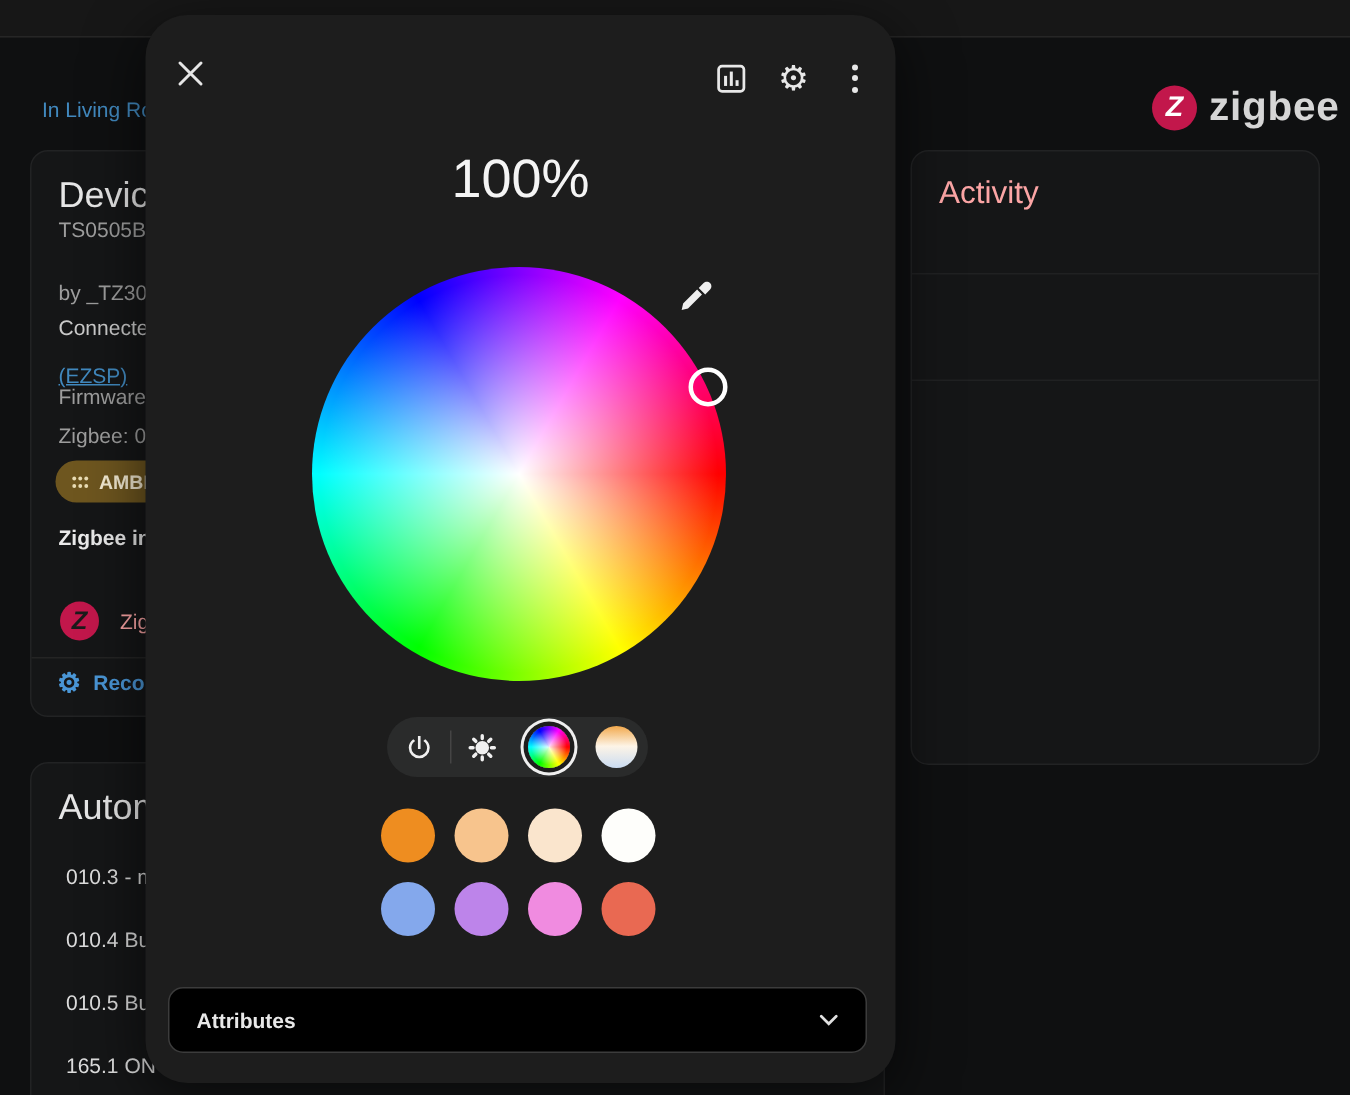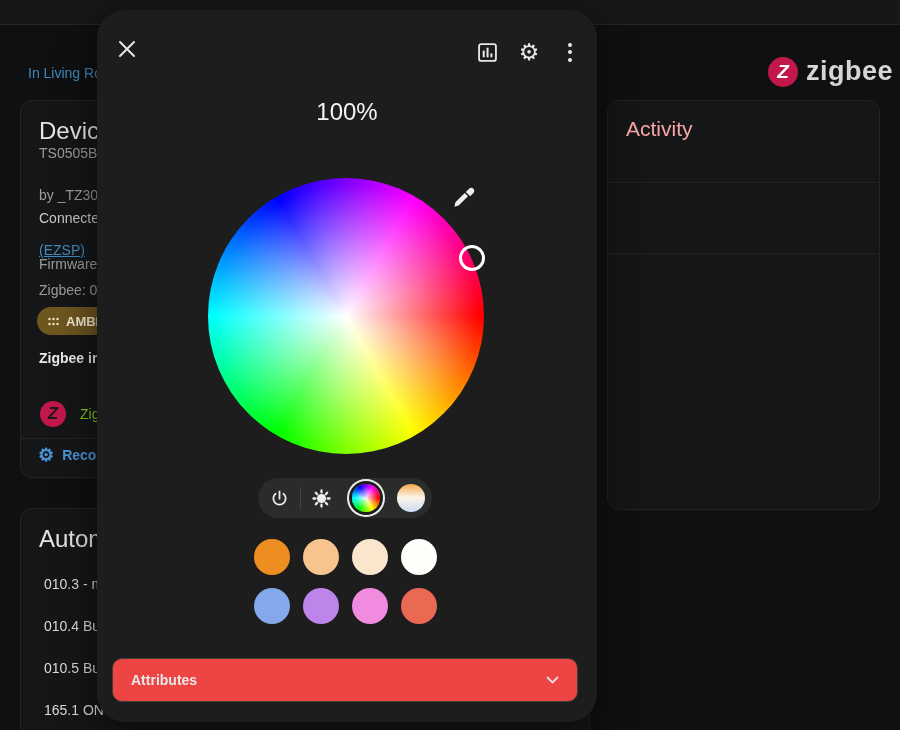--- a/index.html
+++ b/index.html
@@ -50,21 +50,21 @@
   .dlg-subtitle { font-size:12.5px; color:#9c9c9c; }
   .dlg-title { font-size:16.5px; font-weight:bold; color:#f2f2f2; letter-spacing:0.4px; margin-top:2px; }
   .hdr-btn { position:absolute; top:24px; width:36px; height:36px;
     display:flex; align-items:center; justify-content:center; cursor:pointer; }
   #history-btn { left:372px; } #settings-btn { left:414px; } #menu-btn { left:455px; }
   .gear-glyph { font-size:23px; color:#e8e8e8; line-height:1; }
   .dots { display:flex; flex-direction:column; gap:3.5px; }
   .dots span { width:4px; height:4px; border-radius:50%; background:#e8e8e8; }
 
   .brightness-pct { position:absolute; left:0; top:88px; width:100%; text-align:center;
-    font-size:24px; color:#f4f4f4; }
+    font-size:36px; color:#f4f4f4; }
   .last-changed { position:absolute; left:0; top:130px; width:100%; text-align:center;
     font-size:14px; color:#bdbdbd; }
 
   .wheel { position:absolute; left:111px; top:168px; width:276px; height:276px; border-radius:50%;
     background:
       radial-gradient(circle at 50% 50%, #ffffff 0%, rgba(255,255,255,0.85) 10%, rgba(255,255,255,0) 68%),
       conic-gradient(from 90deg, #f00, #ff0 60deg, #0f0 120deg, #0ff 180deg, #00f 240deg, #f0f 300deg, #f00 360deg);
   }
   .eyedropper { position:absolute; left:353px; top:175px; width:26px; height:26px; cursor:pointer; }
   .wheel-cursor { position:absolute; left:362px; top:235px; width:26px; height:26px;
@@ -77,21 +77,21 @@
   .tab-circle { width:28px; height:28px; border-radius:50%; margin:0 7px; cursor:pointer; flex:none; }
   .tab-wheel { background:
       radial-gradient(circle at 50% 50%, rgba(255,255,255,0.9) 0%, rgba(255,255,255,0) 60%),
       conic-gradient(from 90deg, #f00, #ff0 60deg, #0f0 120deg, #0ff 180deg, #00f 240deg, #f0f 300deg, #f00 360deg);
     box-shadow:0 0 0 3px #1d1d1d, 0 0 0 5px #efefef; margin:0 10px 0 9px; }
   .tab-temp { background:linear-gradient(180deg, #f2a94d 0%, #fdf4e6 48%, #cadcf2 100%); }
 
   .swatch { position:absolute; width:36px; height:36px; border-radius:50%; cursor:pointer; }
 
   .attributes { position:absolute; left:15px; top:648px; width:466px; height:44px;
-    background:#ef4444; border:1px solid #3c3c3c; border-radius:10px;
+    background:#000000; border:1px solid #3c3c3c; border-radius:10px;
     display:flex; align-items:center; justify-content:space-between; padding:0 18px; cursor:pointer; }
   .attributes-label { font-size:14px; font-weight:bold; color:#e8e8e8; }
 
   svg { display:block; }
 </style>
 </head>
 <body>
 
 <div class="top-strip"></div>
 
@@ -117,21 +117,21 @@
           <circle cx="10.5" cy="9" r="1.3"></circle>
       </g>
     </svg>
     <span>AMBIE</span>
   </div>
 
   <div class="dev-line" style="top:249px; font-size:14px; font-weight:bold; color:#eaeaea">Zigbee inf</div>
 
   <div class="zrow">
     <div class="zigbee-dot">Z</div>
-    <span style="font-size:14px; color:#84cc16">Zig</span>
+    <span style="font-size:14px; color:#fca5a5">Zig</span>
   </div>
 
   <div class="dev-divider"></div>
 
   <div class="reconfig">
     <span class="gear-glyph" style="font-size:18px; color:#4a96d6">⚙</span>
     <span>Recon</span>
   </div>
 </div>
 

